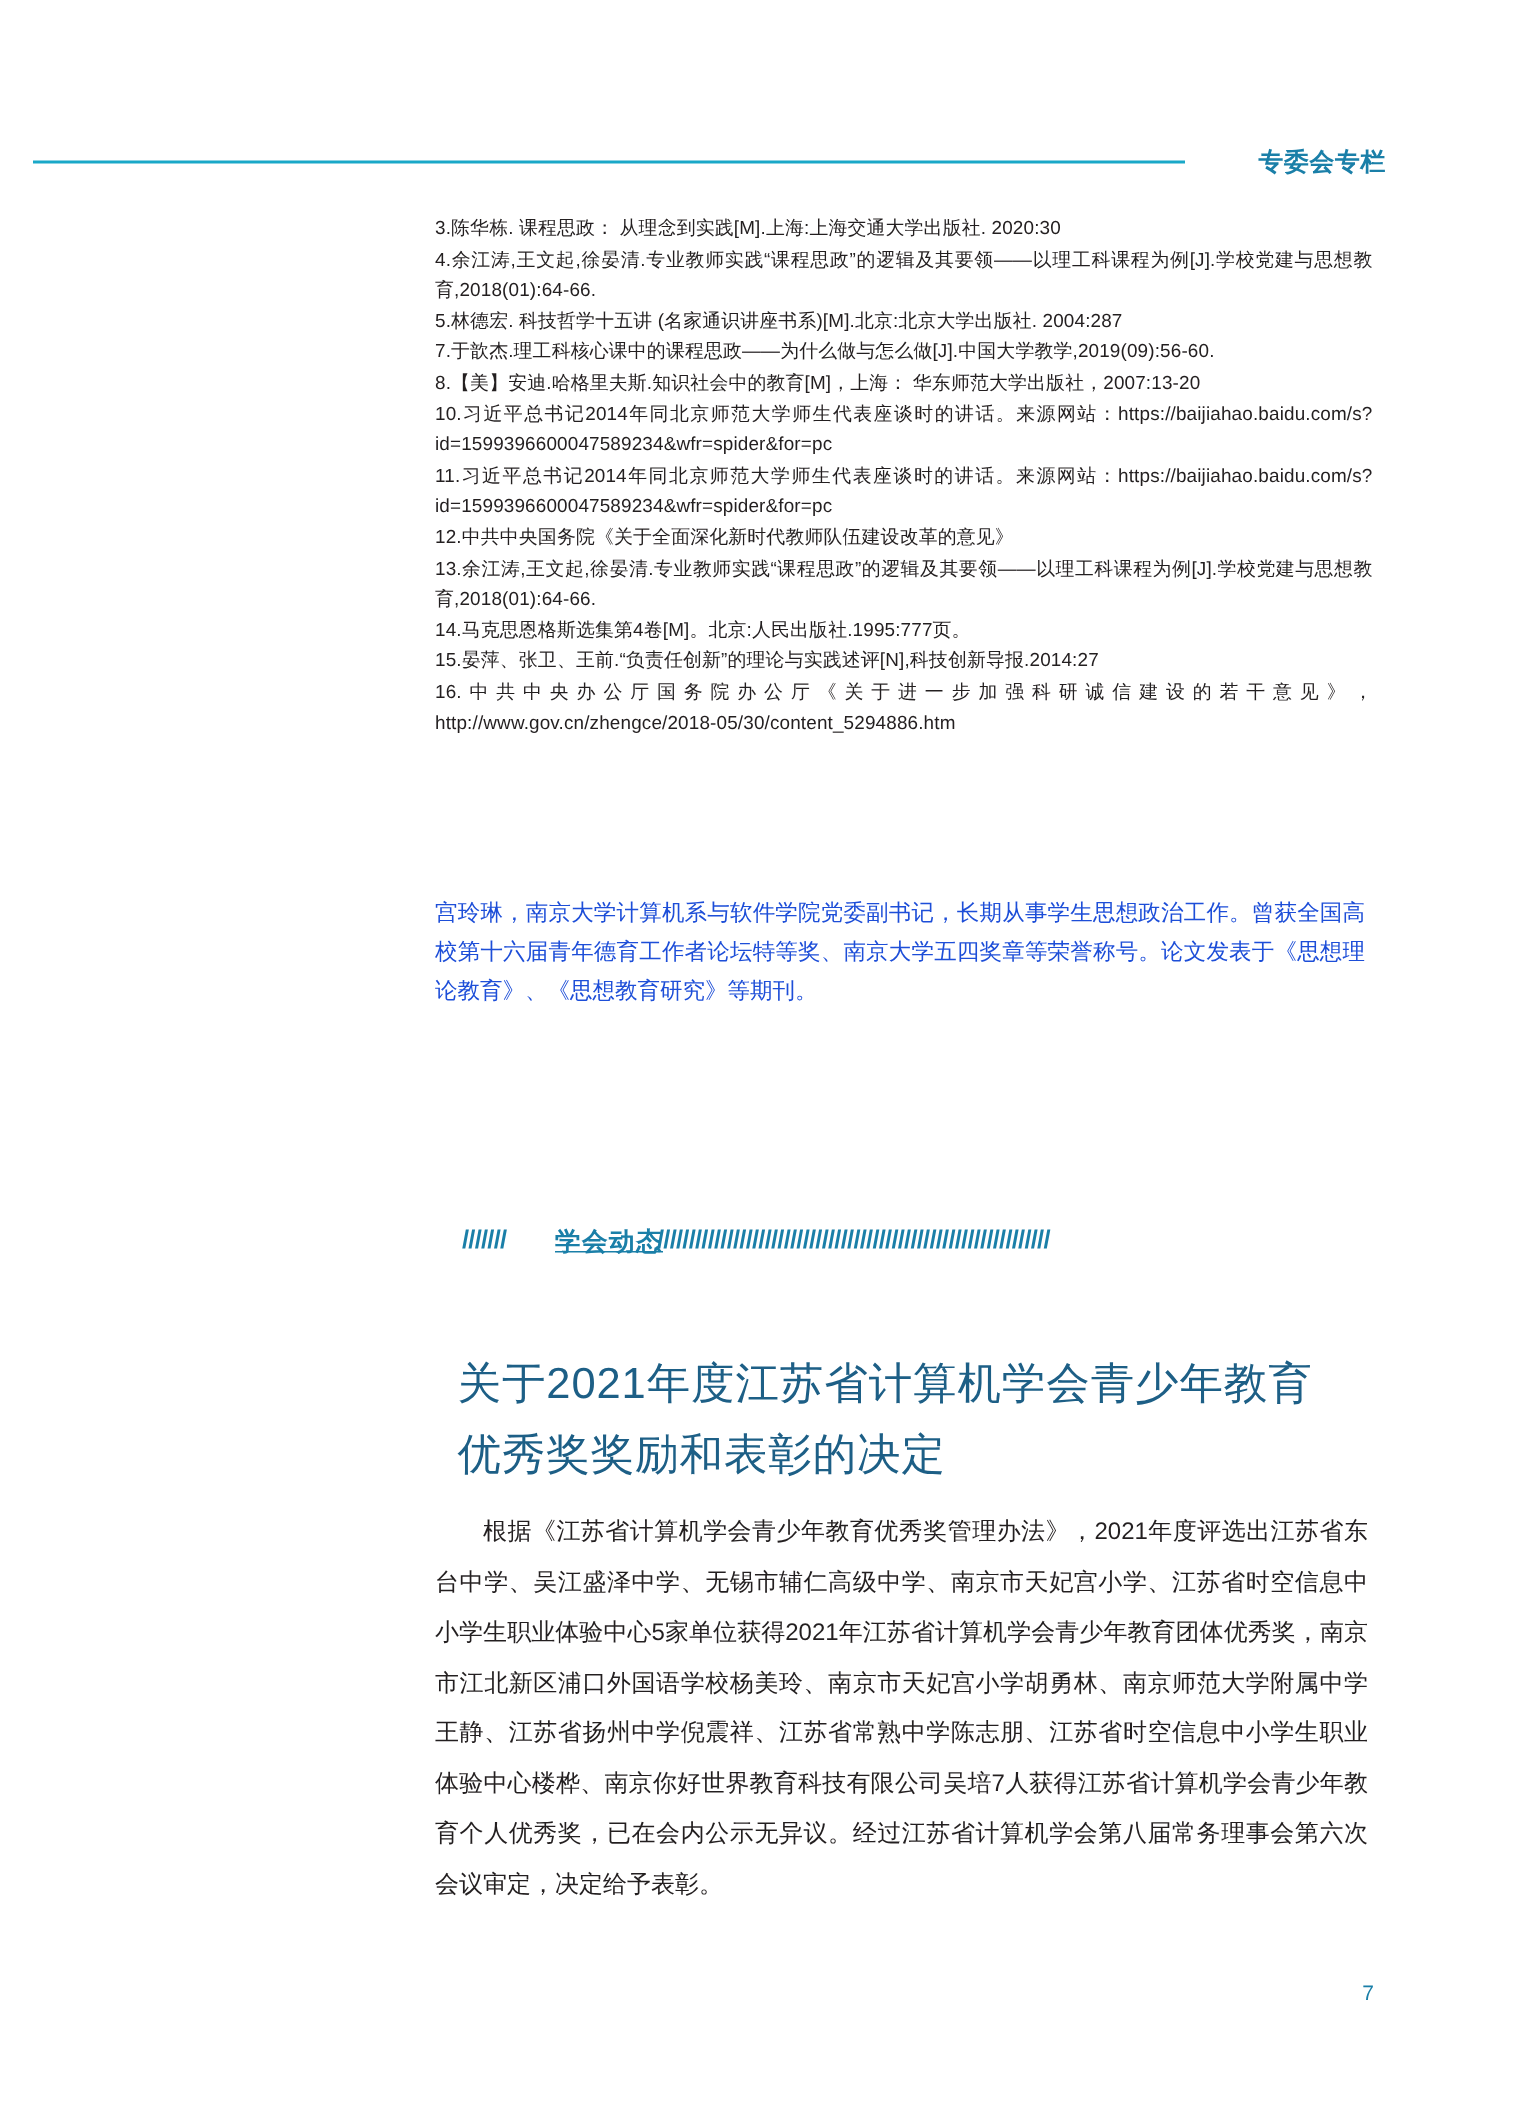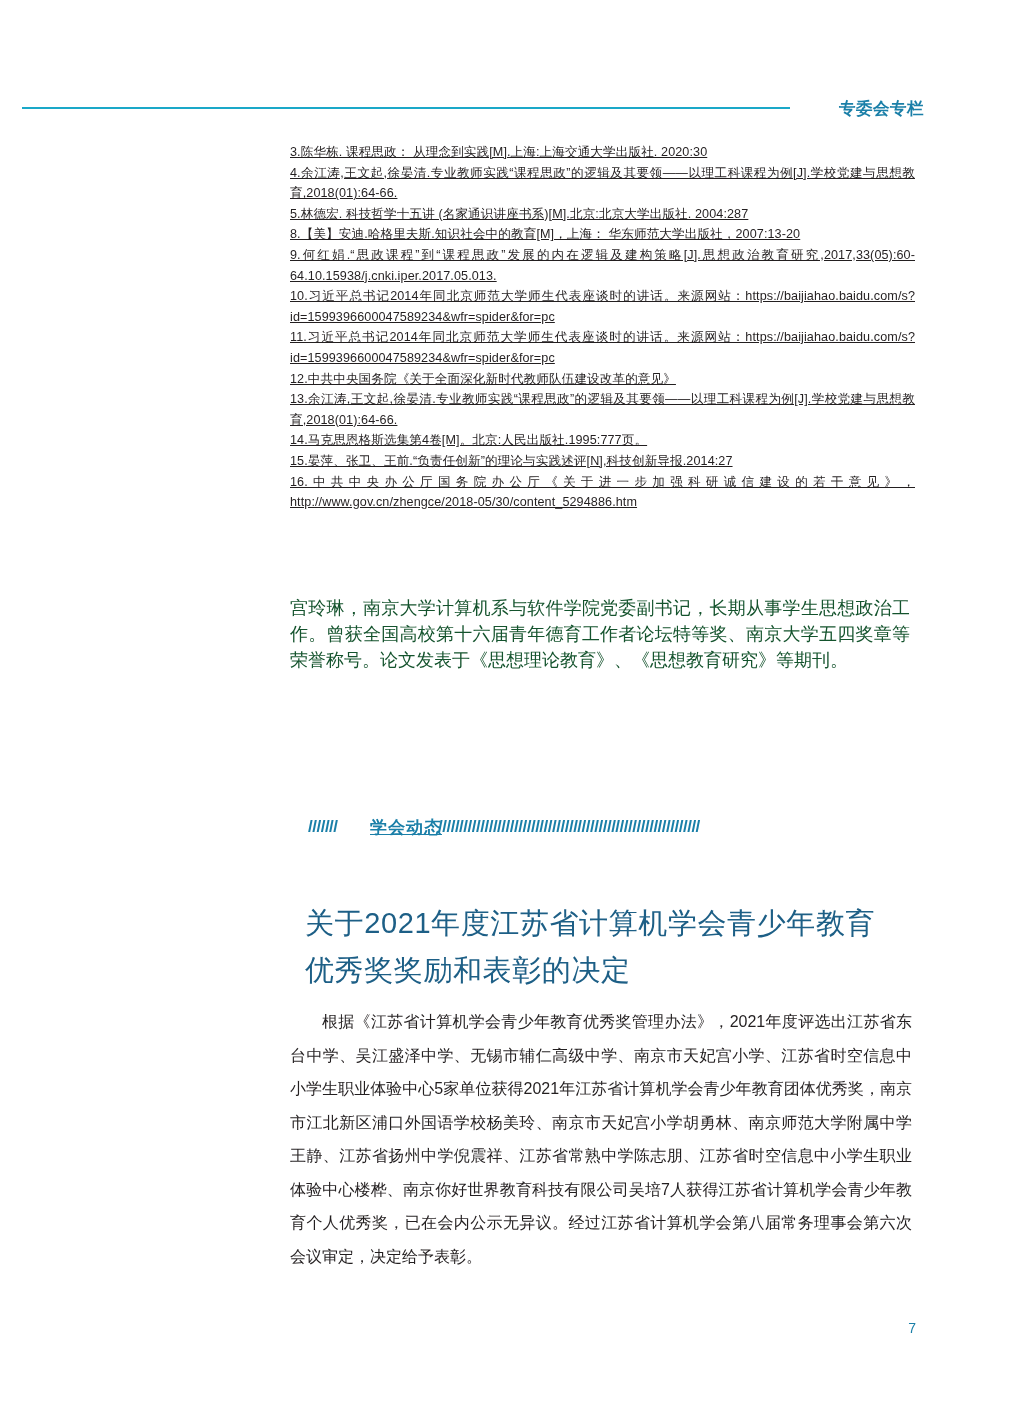--- a/index.html
+++ b/index.html
@@ -51,33 +51,32 @@
     left: 290px;
     width: 625px;
     font-size: 12.6px;
     line-height: 20.6px;
     color: #231f20;
     letter-spacing: 0.1px;
   }
   .refs p {
     margin: 0;
     text-align: justify;
-    text-decoration: underline;
   }
 
   
   .bio {
     position: absolute;
     top: 595px;
     left: 290px;
     width: 620px;
     font-family: "DejaVu Serif", "Liberation Serif", serif;
-    font-size: 18px;
+    font-size: 15px;
     line-height: 26px;
-    color: #14532d;
+    color: #1d4ed8;
     text-align: justify;
   }
 
   
   .section-banner {
     position: absolute;
     top: 815px;
     left: 308px;
     width: 610px;
     height: 26px;
@@ -153,22 +152,22 @@
 
 <div class="header">
   <div class="header-rule"></div>
   <div class="header-title">专委会专栏</div>
 </div>
 
 <div class="refs">
   <p>3.陈华栋. 课程思政： 从理念到实践[M].上海:上海交通大学出版社. 2020:30</p>
   <p>4.余江涛,王文起,徐晏清.专业教师实践“课程思政”的逻辑及其要领——以理工科课程为例[J].学校党建与思想教育,2018(01):64-66.</p>
   <p>5.林德宏. 科技哲学十五讲 (名家通识讲座书系)[M].北京:北京大学出版社. 2004:287</p>
+  <p>7.于歆杰.理工科核心课中的课程思政——为什么做与怎么做[J].中国大学教学,2019(09):56-60.</p>
   <p>8.【美】安迪.哈格里夫斯.知识社会中的教育[M]，上海： 华东师范大学出版社，2007:13-20</p>
-  <p>9.何红娟.“思政课程”到“课程思政”发展的内在逻辑及建构策略[J].思想政治教育研究,2017,33(05):60-64.10.15938/j.cnki.iper.2017.05.013.</p>
   <p>10.习近平总书记2014年同北京师范大学师生代表座谈时的讲话。来源网站：https://baijiahao.baidu.com/s?id=1599396600047589234&amp;wfr=spider&amp;for=pc</p>
   <p>11.习近平总书记2014年同北京师范大学师生代表座谈时的讲话。来源网站：https://baijiahao.baidu.com/s?id=1599396600047589234&amp;wfr=spider&amp;for=pc</p>
   <p>12.中共中央国务院《关于全面深化新时代教师队伍建设改革的意见》</p>
   <p>13.余江涛,王文起,徐晏清.专业教师实践“课程思政”的逻辑及其要领——以理工科课程为例[J].学校党建与思想教育,2018(01):64-66.</p>
   <p>14.马克思恩格斯选集第4卷[M]。北京:人民出版社.1995:777页。</p>
   <p>15.晏萍、张卫、王前.“负责任创新”的理论与实践述评[N],科技创新导报.2014:27</p>
   <p>16.中共中央办公厅国务院办公厅《关于进一步加强科研诚信建设的若干意见》，http://www.gov.cn/zhengce/2018-05/30/content_5294886.htm</p>
 </div>
 
 <div class="bio">宫玲琳，南京大学计算机系与软件学院党委副书记，长期从事学生思想政治工作。曾获全国高校第十六届青年德育工作者论坛特等奖、南京大学五四奖章等荣誉称号。论文发表于《思想理论教育》、《思想教育研究》等期刊。</div>

